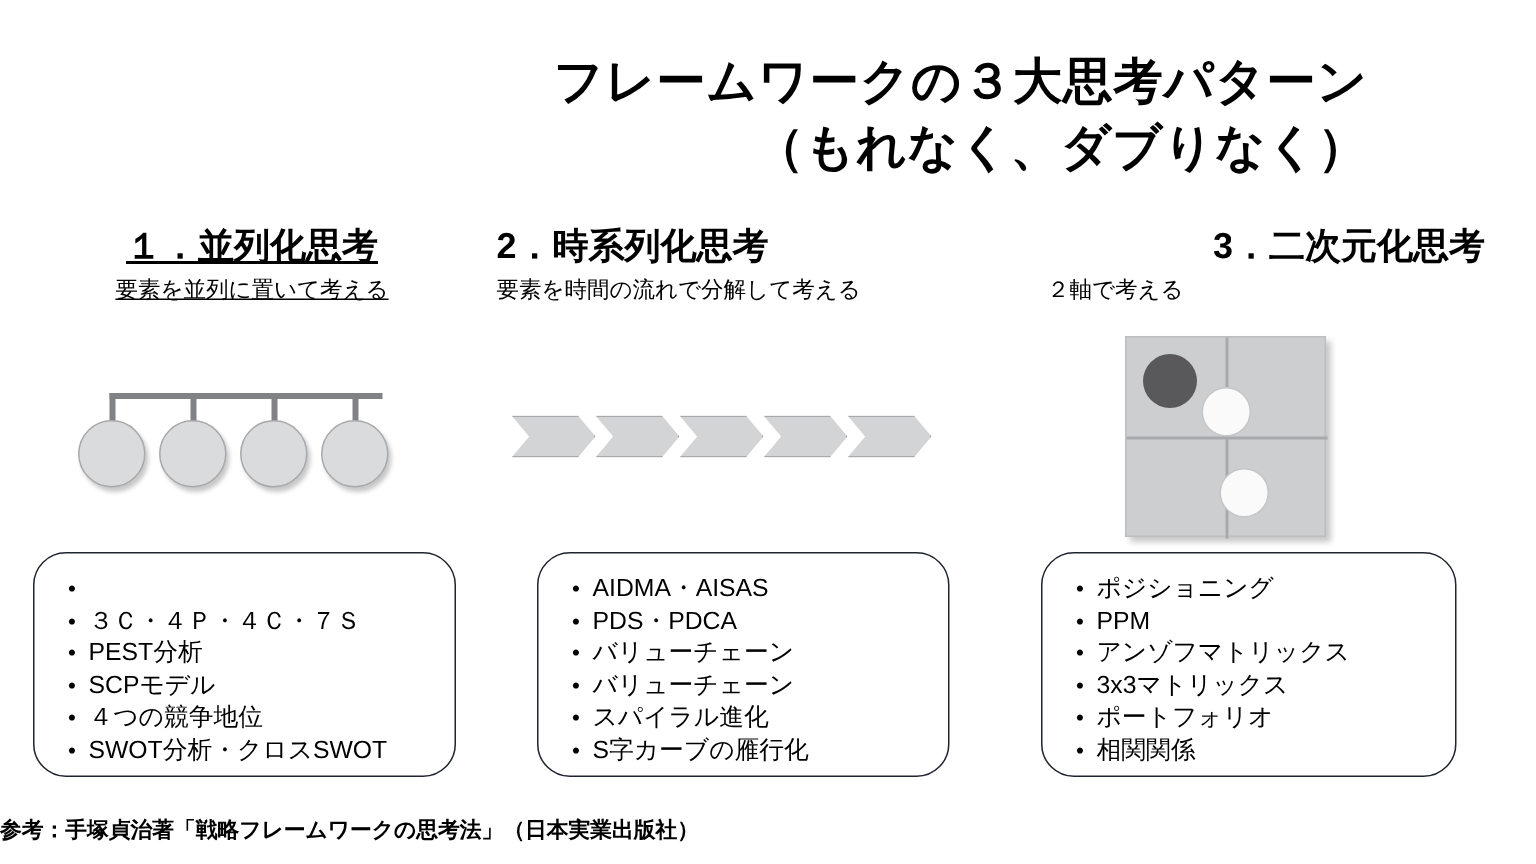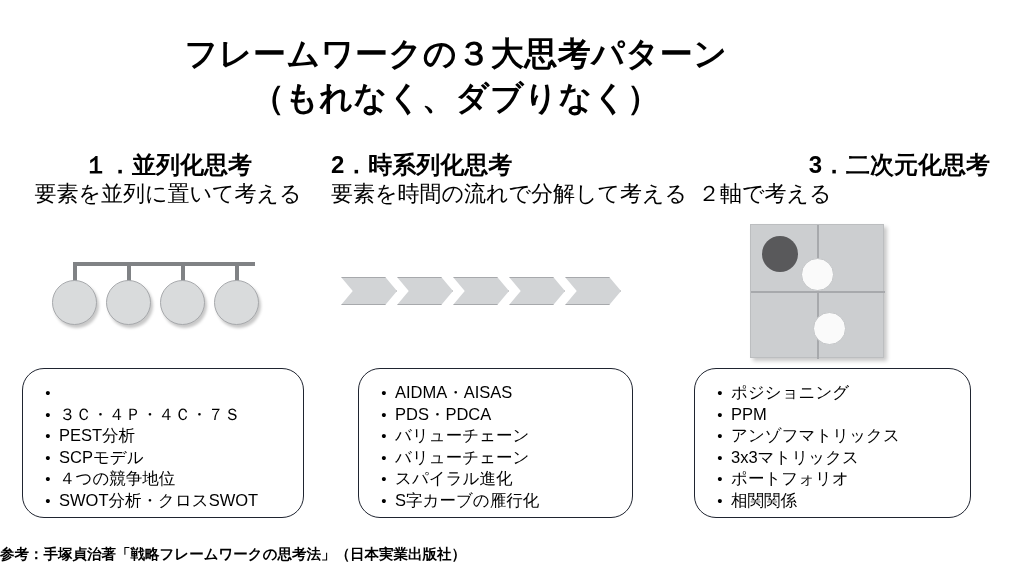--- a/index.html
+++ b/index.html
@@ -15,45 +15,45 @@
     font-family: "Liberation Sans", "DejaVu Sans", sans-serif;
     color: #000000;
   }
 
   
   #title-block {
     position: absolute;
     top: 32px;
     left: 0;
     width: 912px;
-    text-align: center;
+    text-align: right;
     font-weight: bold;
     font-size: 33px;
     line-height: 44px;
     letter-spacing: 0.5px;
   }
   #title-block .tline { display: block; }
 
   
   .column {
     position: absolute;
     top: 150px;
   }
-  #column-1 { left: 16px;  width: 300px; }
+  #column-1 { left: 16px;  width: 300px; text-decoration: underline; }
   #column-2 { left: 325px; width: 310px; }
   #column-3 { left: 680px; width: 310px; }
 
   .col-heading {
     font-weight: bold;
     font-size: 24px;
     line-height: 30px;
     white-space: nowrap;
   }
   .col-sub {
-    font-size: 22px;
+    font-size: 15px;
     line-height: 22px;
     margin-top: 3px;
     white-space: nowrap;
   }
   #column-1 .col-heading { text-align: center; padding-left: 4px; }
   #column-1 .col-sub     { text-align: center; padding-left: 4px; }
   #column-2 .col-heading { text-align: left; padding-left: 6px; }
   #column-2 .col-sub     { text-align: left; padding-left: 6px; }
   #column-3 .col-heading { text-align: right; padding-left: 18px; }
   #column-3 .col-sub     { text-align: left; padding-left: 18px; }

